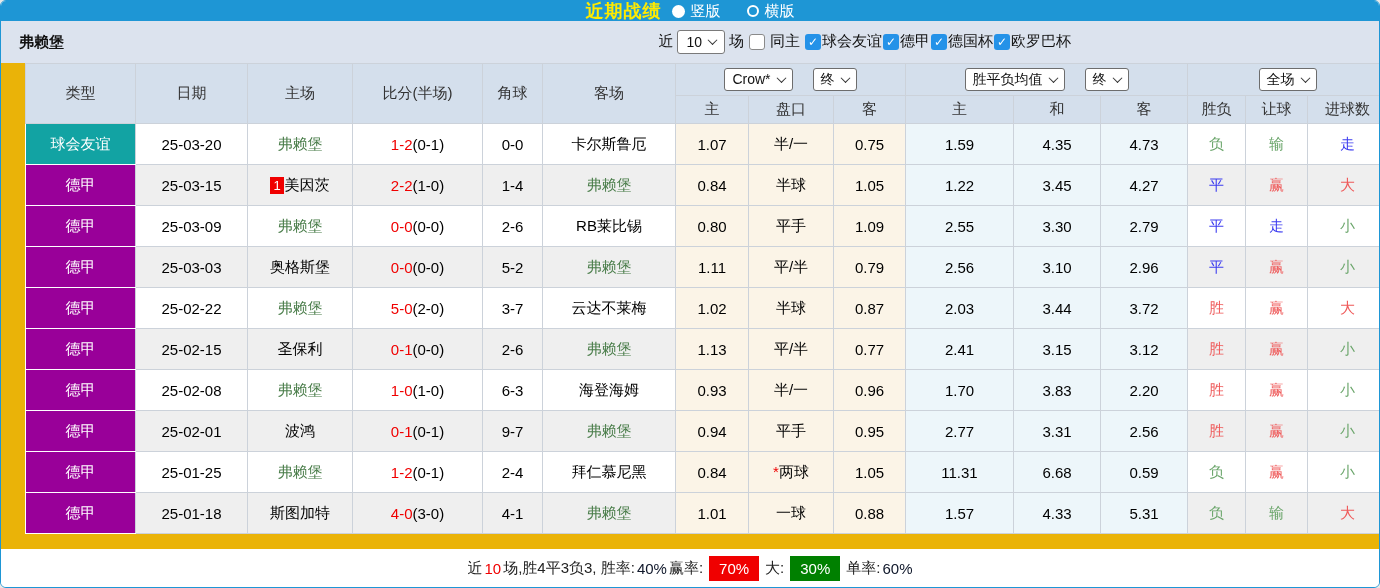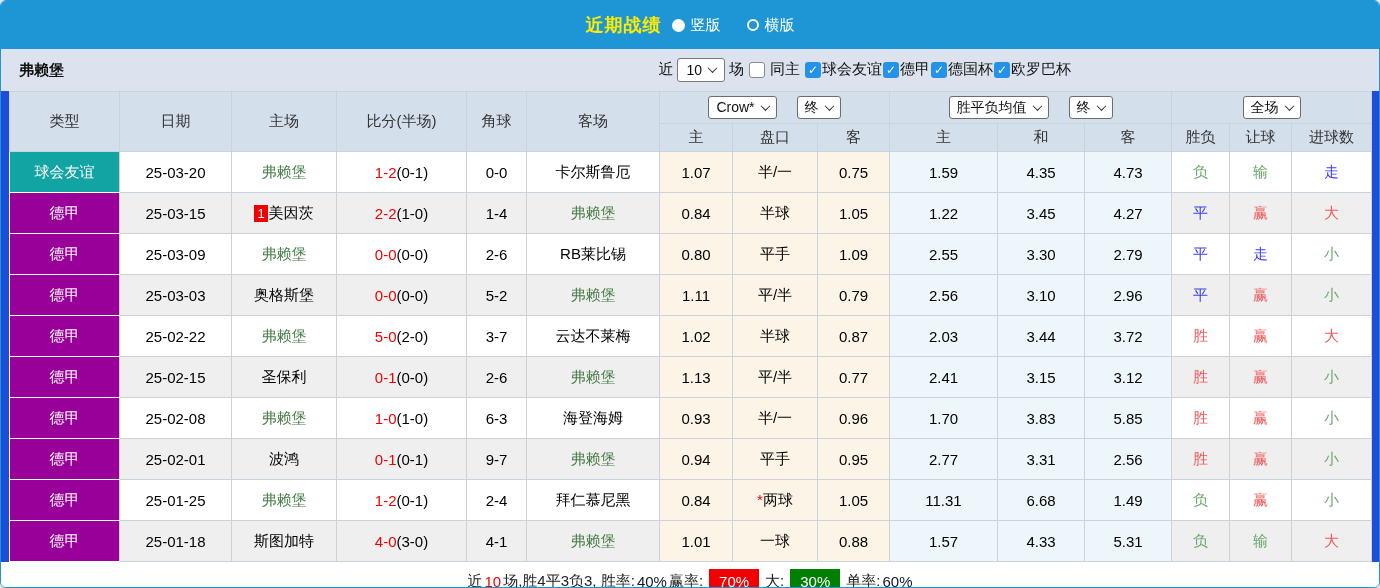--- a/index.html
+++ b/index.html
@@ -5,21 +5,21 @@
   * { margin:0; padding:0; box-sizing:border-box; }
   html,body { background:#e8e8e8; }
   body { font-family:"Liberation Sans","DejaVu Sans",sans-serif; }
   .page{
     width:1380px; height:588px; margin:0 auto; background:#fff;
     border:1px solid #1e96d5; border-radius:6px; overflow:hidden;
     display:flex; flex-direction:column;
   }
   
   .topbar{
-    height:48px; background:#1e96d5; display:flex; align-items:center;
+    height:20px; background:#1e96d5; display:flex; align-items:center;
     justify-content:center; gap:10px; flex:0 0 auto;
   }
   .topbar .title{ color:#ffeb00; font-weight:bold; font-size:18px; letter-spacing:1px; }
   .radio-group{ display:flex; align-items:center; gap:26px; }
   .radio{ display:flex; align-items:center; gap:6px; color:#fff; font-size:15px; cursor:pointer; }
   .dot{ width:13px; height:13px; border-radius:50%; display:inline-block; }
   .dot.filled{ background:#fff; }
   .dot.hollow{ background:transparent; border:2.5px solid #fff; width:12px; height:12px; }
   
   .filterbar{
@@ -33,21 +33,21 @@
     border:1px solid #7a7a7a; border-radius:3px; padding:3px 8px; font-size:14px;
     color:#111; cursor:pointer; line-height:1.2;
   }
   .chev{ width:7px; height:7px; border-right:1.8px solid #333; border-bottom:1.8px solid #333;
          transform:rotate(45deg) translate(-1px,-1px); display:inline-block; }
   .cb{ width:16px; height:16px; border-radius:3px; display:inline-flex; align-items:center;
        justify-content:center; cursor:pointer; margin:0 1px; }
   .cb.on{ background:#2492e8; color:#fff; font-size:12px; font-weight:bold; }
   .cb.off{ background:#fff; border:1px solid #8a8a8a; }
   
-  .main{ flex:1 1 auto; background:#1d4ed8; padding:0 8px; }
+  .main{ flex:1 1 auto; background:#eab308; padding:0 24px; }
   table{ width:100%; border-collapse:collapse; table-layout:fixed; font-size:15px; }
   th,td{ border:1px solid #ccd2da; text-align:center; overflow:hidden; white-space:nowrap; }
   thead th{ background:#d4dfec; color:#333; font-weight:normal; }
   thead tr.h1 th{ height:32px; }
   thead tr.h2 th{ height:28px; }
   thead .sel{ padding:2px 7px; border-color:#6d6d6d; font-size:14px; }
   .hgroup{ display:flex; justify-content:center; gap:20px; align-items:center; }
   tbody tr{ height:41px; }
   tbody tr.even td{ background:#fff; }
   tbody tr.odd  td{ background:#efefef; }
@@ -288,21 +288,21 @@
     <td class="c-date">25-02-08</td>
     <td class="c-home"><span class="t-focus">弗赖堡</span></td>
     <td class="c-score"><span class="sc">1-0</span><span>(1-0)</span></td>
     <td class="c-corner">6-3</td>
     <td class="c-away"><span>海登海姆</span></td>
     <td class="c-odds c-o1">0.93</td>
     <td class="c-odds c-pk">半/一</td>
     <td class="c-odds c-o2">0.96</td>
     <td class="c-mean c-m1">1.70</td>
     <td class="c-mean c-m2">3.83</td>
-    <td class="c-mean c-m3">5.85</td>
+    <td class="c-mean c-m3">2.20</td>
     <td class="c-res t-red">胜</td>
     <td class="c-let t-red">赢</td>
     <td class="c-goal t-green">小</td>
   </tr>
           <tr class="odd">
     <td class="c-type league">德甲</td>
     <td class="c-date">25-02-01</td>
     <td class="c-home"><span>波鸿</span></td>
     <td class="c-score"><span class="sc">0-1</span><span>(0-1)</span></td>
     <td class="c-corner">9-7</td>
@@ -322,21 +322,21 @@
     <td class="c-date">25-01-25</td>
     <td class="c-home"><span class="t-focus">弗赖堡</span></td>
     <td class="c-score"><span class="sc">1-2</span><span>(0-1)</span></td>
     <td class="c-corner">2-4</td>
     <td class="c-away"><span>拜仁慕尼黑</span></td>
     <td class="c-odds c-o1">0.84</td>
     <td class="c-odds c-pk"><span class="star">*</span>两球</td>
     <td class="c-odds c-o2">1.05</td>
     <td class="c-mean c-m1">11.31</td>
     <td class="c-mean c-m2">6.68</td>
-    <td class="c-mean c-m3">1.49</td>
+    <td class="c-mean c-m3">0.59</td>
     <td class="c-res t-green">负</td>
     <td class="c-let t-red">赢</td>
     <td class="c-goal t-green">小</td>
   </tr>
           <tr class="odd">
     <td class="c-type league">德甲</td>
     <td class="c-date">25-01-18</td>
     <td class="c-home"><span>斯图加特</span></td>
     <td class="c-score"><span class="sc">4-0</span><span>(3-0)</span></td>
     <td class="c-corner">4-1</td>

